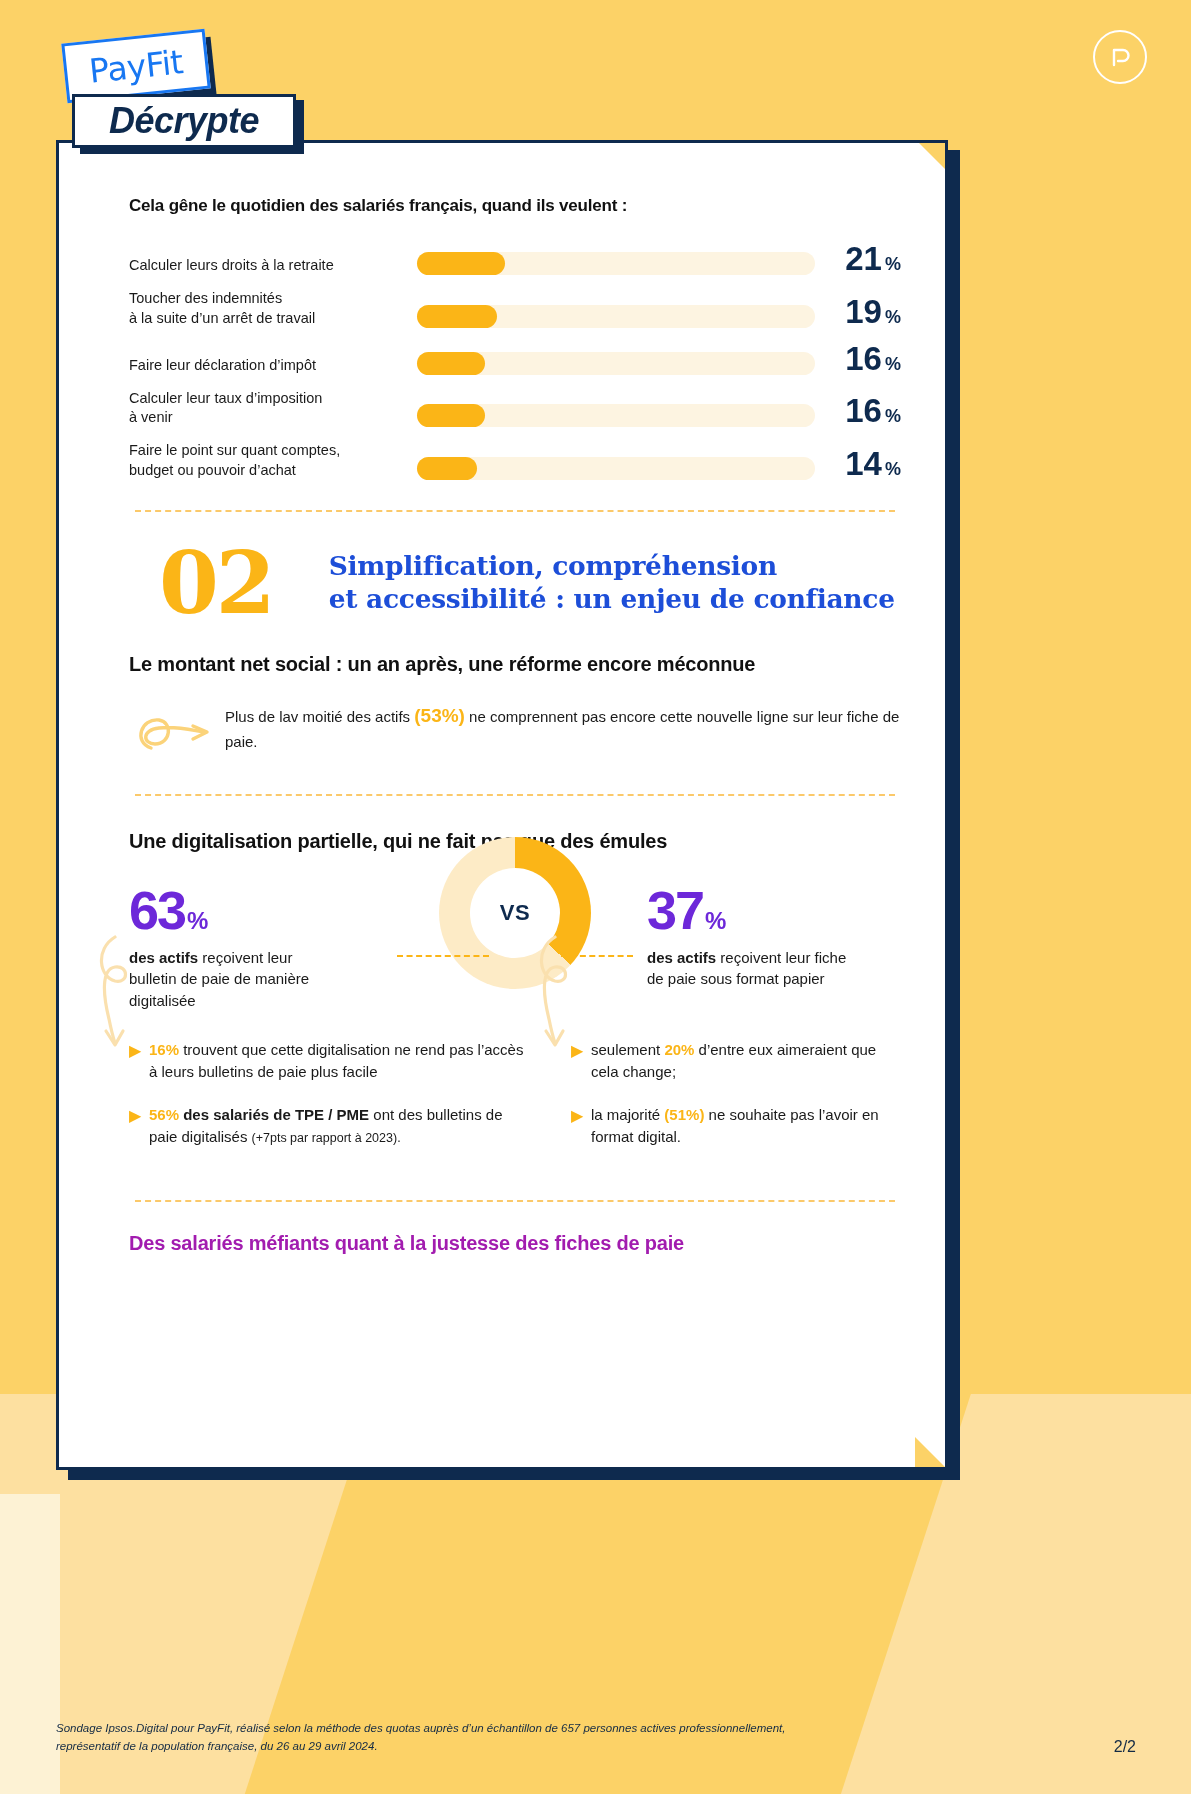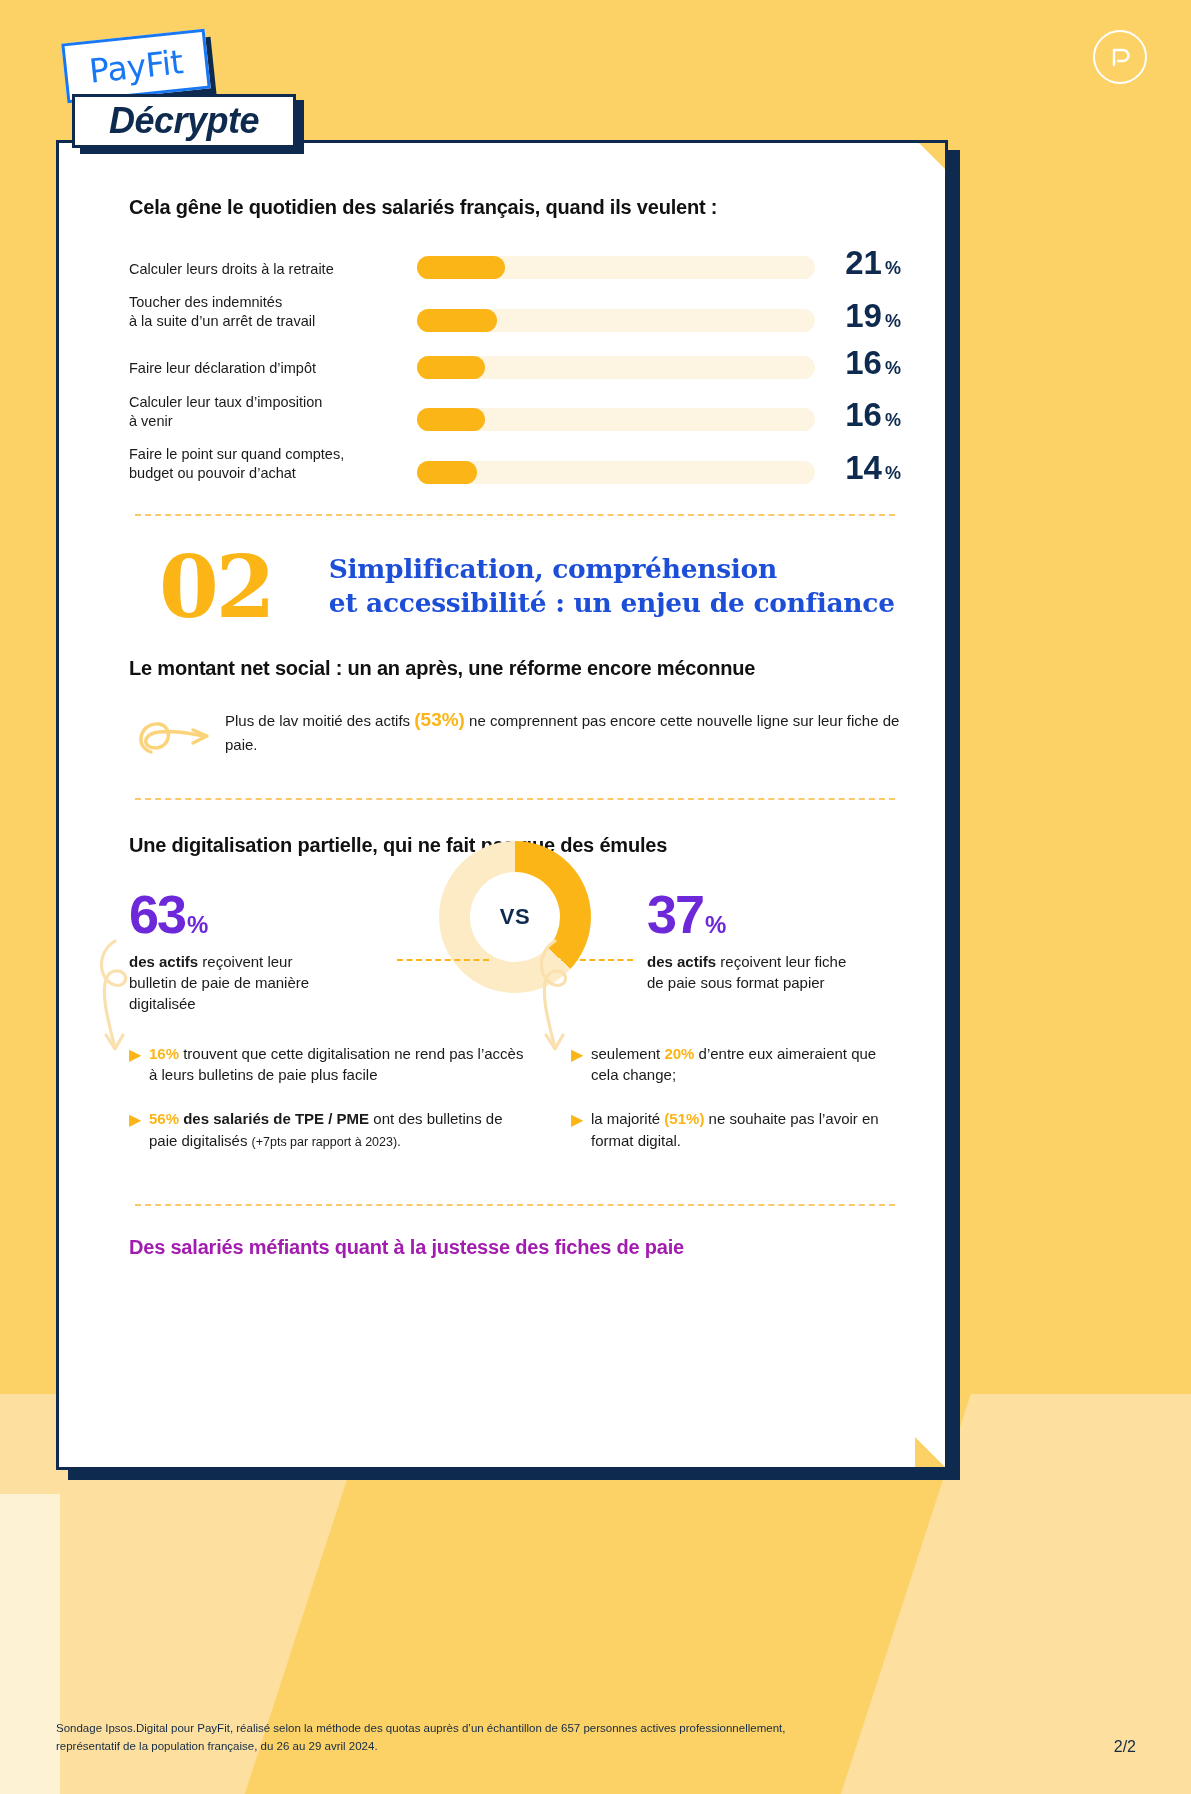--- a/index.html
+++ b/index.html
@@ -102,21 +102,21 @@
   .notch-br{
     position:absolute; right:-4px; bottom:-4px;
     width:0; height:0;
     border-right:34px solid transparent;
     border-bottom:34px solid #FCD267;
     z-index:3;
   }
   .card-inner{ position:relative; padding:52px 44px 0 70px; }
 
   h2.section-title{
-    font-size:20px; color:#111; font-weight:bold;
+    font-size:17px; color:#111; font-weight:bold;
     letter-spacing:-0.2px; line-height:1.25;
   }
 
   
   .bars{ margin-top:26px; }
   .bar-row{ display:flex; align-items:flex-end; margin-bottom:14px; }
   .bar-label{
     width:288px; flex:0 0 288px;
     font-size:14.5px; color:#1a1a1a; line-height:1.33;
     padding-right:12px;
@@ -235,21 +235,21 @@
   .callout2 p{ font-size:15px; line-height:1.5; color:#1a1a1a; padding-top:2px; }
   .third{ color:#FBB517; font-weight:bold; font-size:19px; }
 
   
   .footer{
     position:absolute; left:56px; bottom:38px; width:1080px;
     display:flex; align-items:flex-end; justify-content:space-between;
     z-index:5;
   }
   .footer-note{
-    font-size:11.5px; color:#132A44; line-height:1.55;
+    font-size:11.5px; font-style:italic; color:#132A44; line-height:1.55;
     max-width:760px;
   }
   .footer-page{ font-size:16px; color:#132A44; }
 </style>
 </head>
 <body>
 
 <div class="page">
   <div class="deco-a"></div>
   <div class="deco-b"></div>
@@ -329,21 +329,21 @@
           <div class="bar-track">
             <div class="bar-fill" style="width: 17%;"></div>
           </div>
           <div class="bar-value">
             <span>16</span><span class="pct">%</span>
           </div>
         </div>
 
         <div class="bar-row">
           <div class="bar-label">
-            <div>Faire le point sur quand comptes,</div>
+            <div>Faire le point sur quant comptes,</div>
             <div>budget ou pouvoir d’achat</div>
           </div>
           <div class="bar-track">
             <div class="bar-fill" style="width: 15%;"></div>
           </div>
           <div class="bar-value">
             <span>14</span><span class="pct">%</span>
           </div>
         </div>
 

